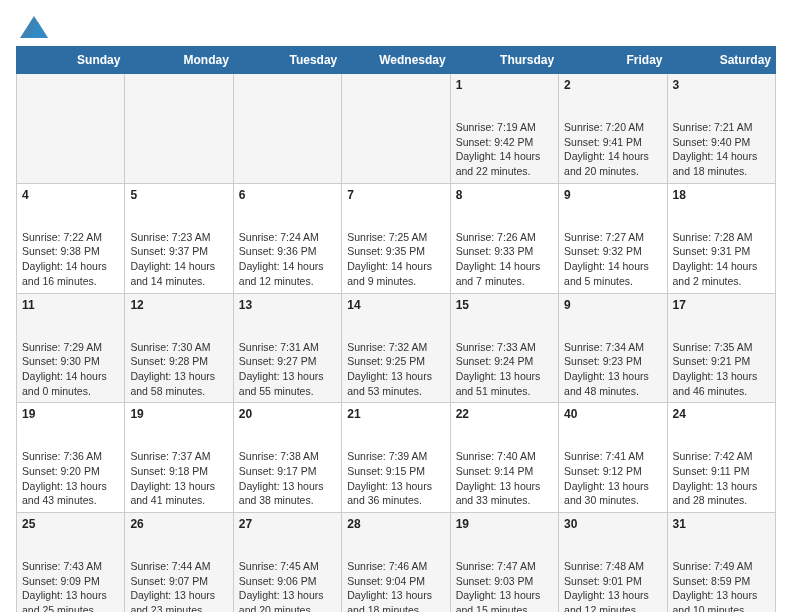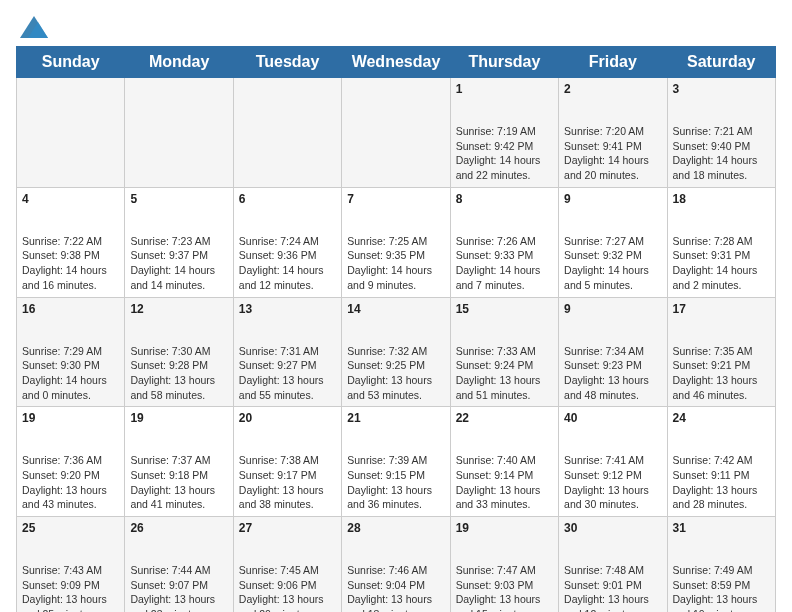--- a/index.html
+++ b/index.html
@@ -56,22 +56,22 @@
     }
     .calendar {
       width: 100%;
       border-collapse: collapse;
       font-size: 11px;
     }
     .calendar th {
       background-color: #2e6da4;
       color: #fff;
       padding: 6px 4px;
-      text-align: center;
-      font-size: 16px;
+      text-align: right;
+      font-size: 12px;
       font-weight: bold;
       border: 1px solid #2e6da4;
     }
     .calendar td {
       border: 1px solid #ccc;
       padding: 4px 5px;
       vertical-align: top;
       width: 108px;
       min-height: 80px;
       background: #fff;
@@ -177,21 +177,21 @@
           <div class="day-num">9</div>
           <div class="day-info">Sunrise: 7:27 AM<br>Sunset: 9:32 PM<br>Daylight: 14 hours and 5 minutes.</div>
         </td>
         <td>
           <div class="day-num">18</div>
           <div class="day-info">Sunrise: 7:28 AM<br>Sunset: 9:31 PM<br>Daylight: 14 hours and 2 minutes.</div>
         </td>
       </tr>
       <tr>
         <td>
-          <div class="day-num">16</div>
+          <div class="day-num">11</div>
           <div class="day-info">Sunrise: 7:29 AM<br>Sunset: 9:30 PM<br>Daylight: 14 hours and 0 minutes.</div>
         </td>
         <td>
           <div class="day-num">12</div>
           <div class="day-info">Sunrise: 7:30 AM<br>Sunset: 9:28 PM<br>Daylight: 13 hours and 58 minutes.</div>
         </td>
         <td>
           <div class="day-num">13</div>
           <div class="day-info">Sunrise: 7:31 AM<br>Sunset: 9:27 PM<br>Daylight: 13 hours and 55 minutes.</div>
         </td>

